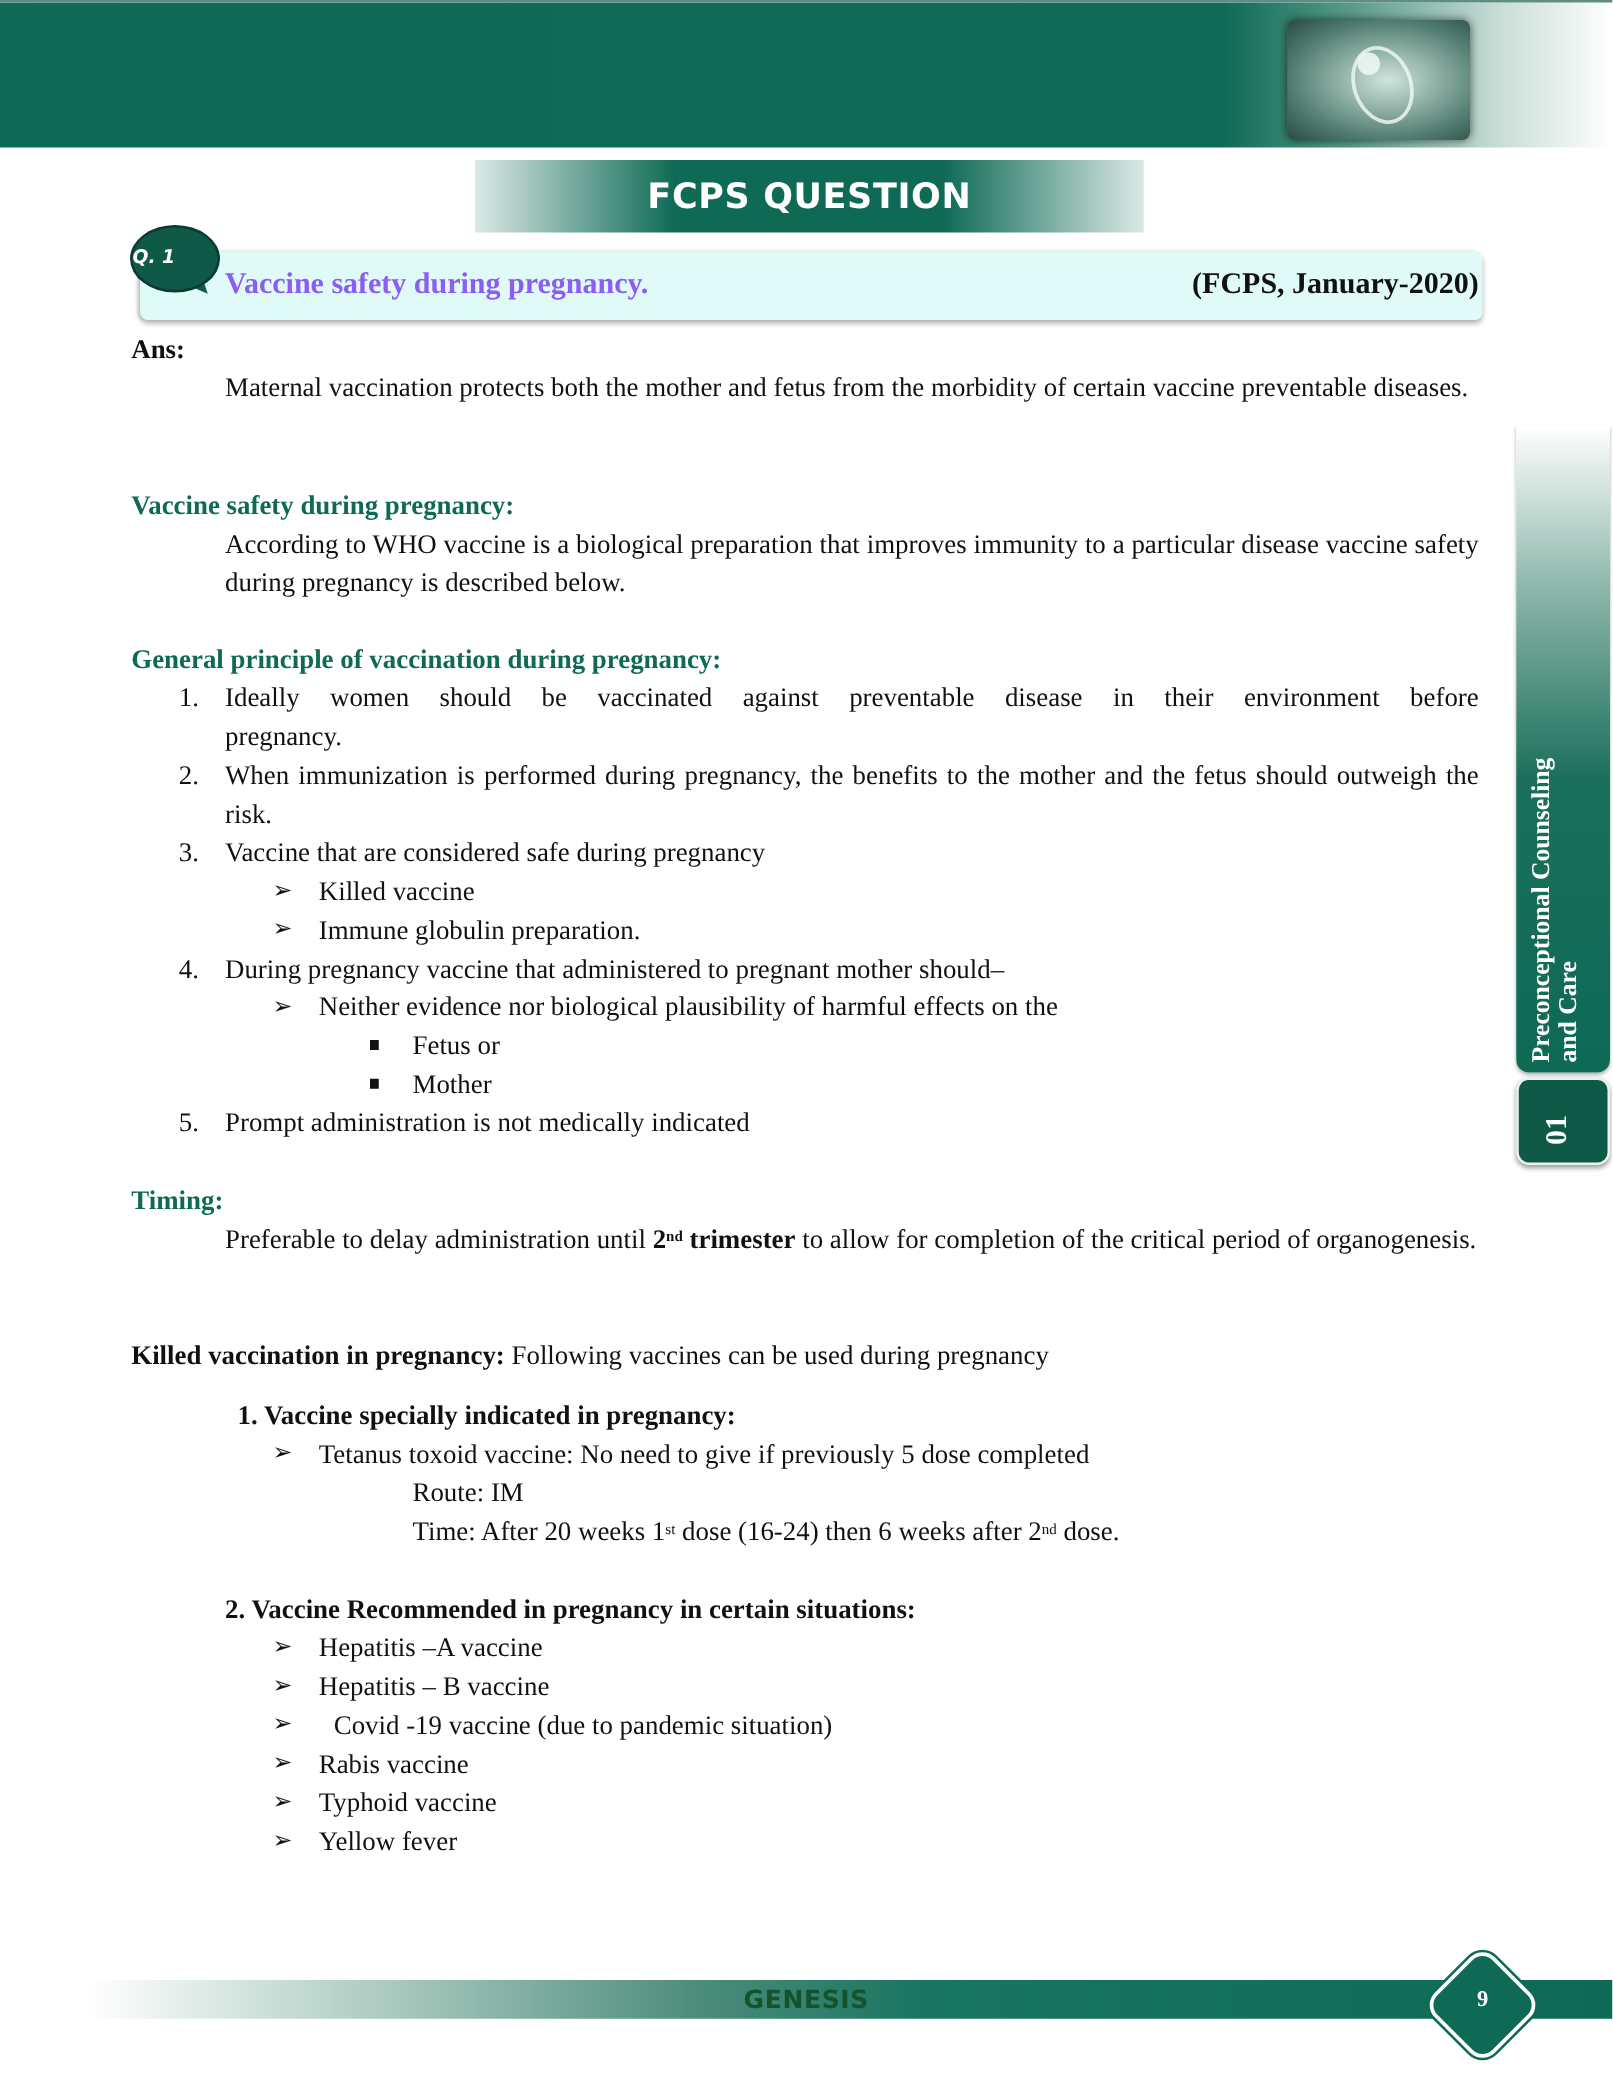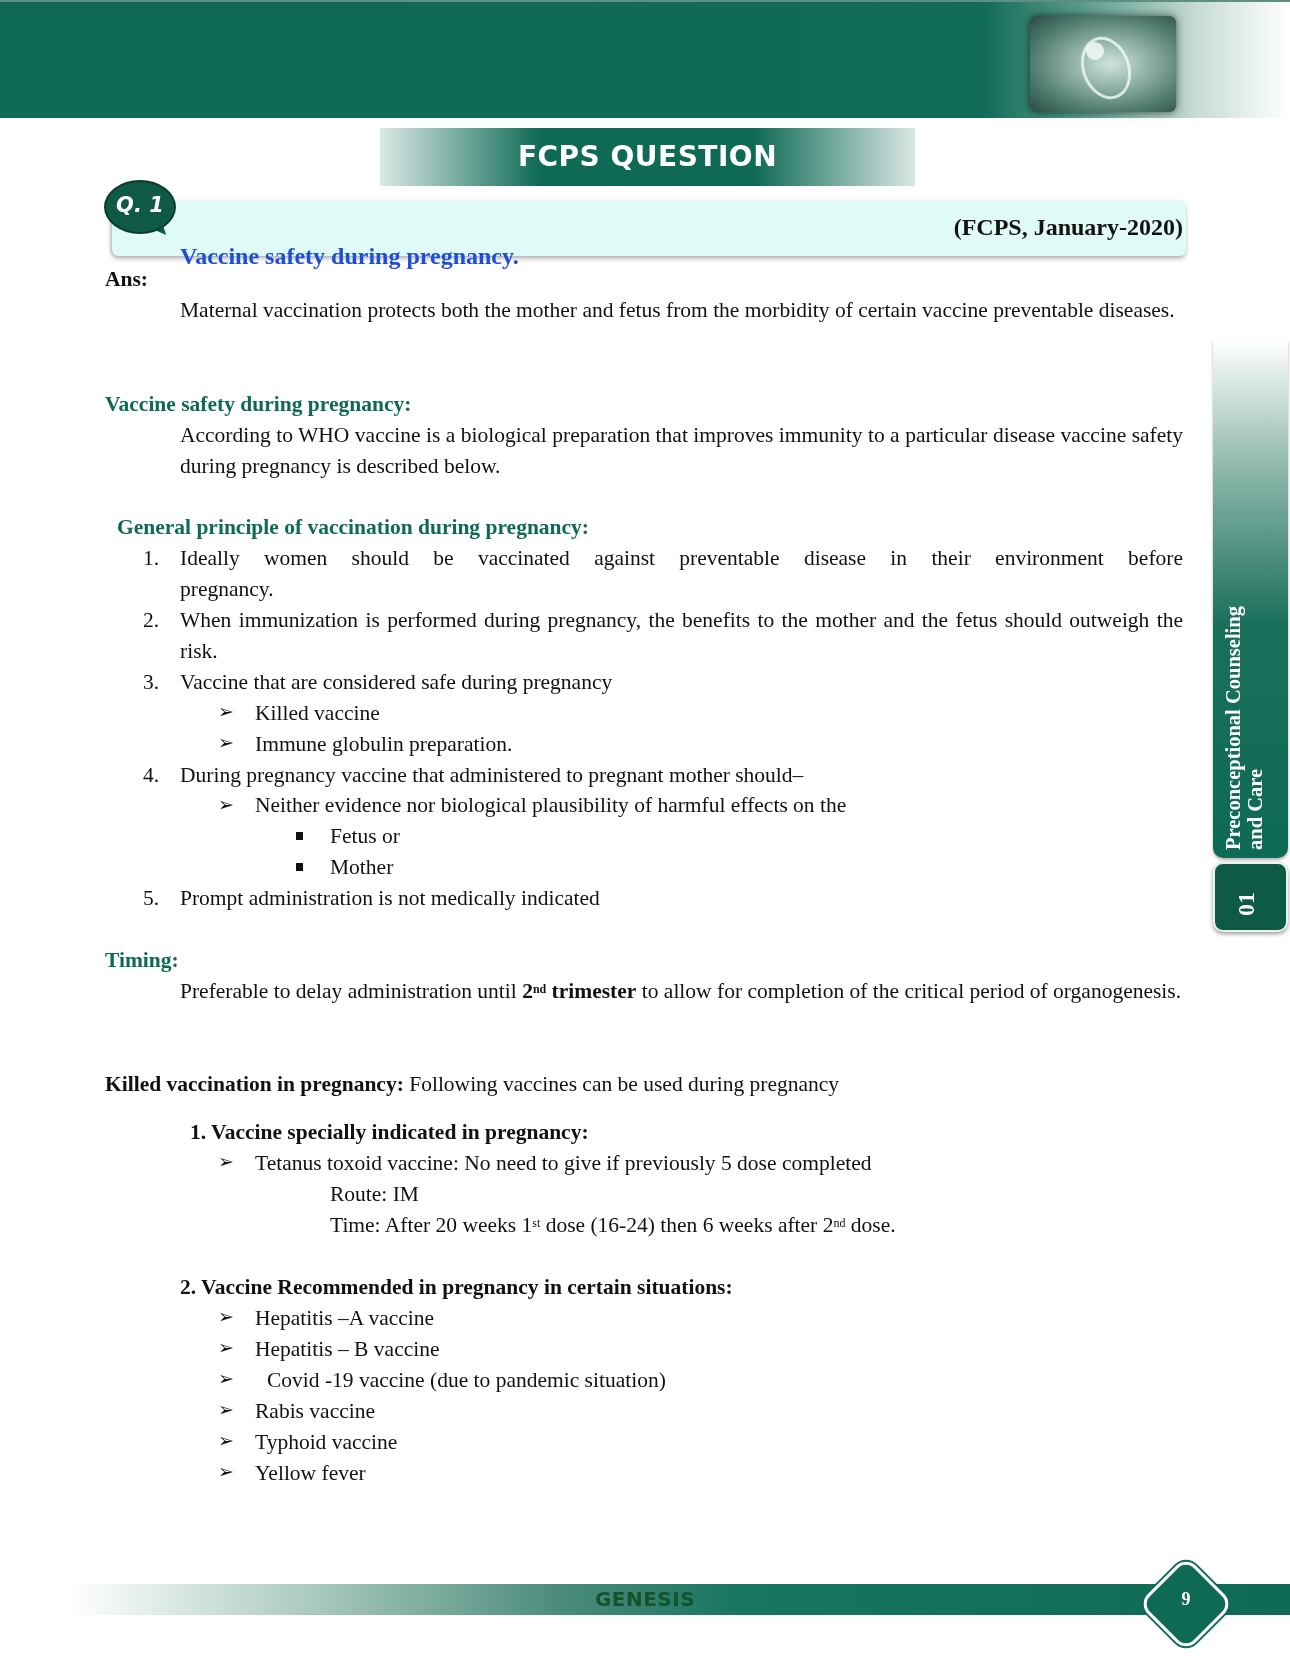--- a/index.html
+++ b/index.html
@@ -23,29 +23,29 @@
 
   
   .fcps-banner { position:absolute; left:380px; top:128px; width:535px; height:58px;
                  background:linear-gradient(to right, rgba(14,106,85,0.15) 0%, #0e6a55 30%, #0e6a55 70%, rgba(14,106,85,0.15) 100%); }
   .fcps-banner span { display:block; text-align:center; color:#fff; font-family:"DejaVu Sans", sans-serif;
                       font-weight:bold; font-size:28px; line-height:58px; letter-spacing:0.5px; }
 
   
   .q-box { position:absolute; left:112px; top:201px; width:1074px; height:55px;
            background:#e0fbf7; border-radius:6px; box-shadow:0 3px 4px rgba(0,0,0,0.25), -2px 0 3px rgba(0,0,0,0.15); }
-  .q-title { position:absolute; left:180px; top:214px; color:#1d4ed8; font-weight:bold; font-size:24px;margin-top:29px; }
+  .q-title { position:absolute; left:180px; top:214px; color:#8b5cf6; font-weight:bold; font-size:24px; }
   .q-source { position:absolute; right:107px; top:214px; color:#111; font-weight:bold; font-size:24px; }
   .q-bubble { position:absolute; left:104px; top:180px; width:68px; height:50px; background:#0e5a47;
               border-radius:50%; border:2px solid #0b3a30; }
   .q-bubble-tail { position:absolute; left:150px; top:218px; width:0; height:0;
                    border-left:10px solid transparent; border-right:8px solid transparent;
                    border-top:20px solid #0e5a47; transform:rotate(-40deg); }
-  .q-bubble span { display:block; text-align:center; color:#fff; font-weight:bold; font-style:italic;
-                   font-family:"DejaVu Sans", sans-serif; font-size:21px; line-height:46px; }
+  .q-bubble span { display:block; text-align:left; color:#fff; font-weight:bold; font-style:italic;
+                   font-family:"DejaVu Sans", sans-serif; font-size:15px; line-height:46px; }
 
   
   .txt { position:absolute; font-size:21.5px; line-height:31px; }
   .green { color:#0e6a55; font-weight:bold; }
   .bold { font-weight:bold; }
   .justify { text-align:justify; text-align-last:left; }
   sup { font-size:12px; vertical-align:top; position:relative; top:-2px; }
   .bullet-arrow { position:absolute; font-size:19px; }
   .bullet-sq { position:absolute; width:7px; height:8px; background:#111; }
 
@@ -93,21 +93,21 @@
 </div>
 <div class="q-title">Vaccine safety during pregnancy.</div>
 <div class="q-source">(FCPS, January-2020)</div>
 
 <div class="txt bold" style="left:105px; top:264px;">Ans:</div>
 <div class="txt justify" style="left:105px; top:295px; width:1078px; text-indent:75px;">Maternal vaccination protects both the mother and fetus from the morbidity of certain vaccine preventable diseases.</div>
 
 <div class="txt green" style="left:105px; top:389px;">Vaccine safety during pregnancy:</div>
 <div class="txt justify" style="left:180px; top:420px; width:1003px;">According to WHO vaccine is a biological preparation that improves immunity to a particular disease vaccine safety during pregnancy is described below.</div>
 
-<div class="txt green" style="left:105px; top:512px;margin-left:12px;">General principle of vaccination during pregnancy:</div>
+<div class="txt green" style="left:105px; top:512px;">General principle of vaccination during pregnancy:</div>
 
 <div>
   <div class="txt" style="left:143px; top:543px;">1.</div>
   <div class="txt justify" style="left:180px; top:543px; width:1003px; word-spacing:10px;">Ideally women should be vaccinated against preventable disease in their environment before pregnancy.</div>
 
   <div class="txt" style="left:143px; top:605px;">2.</div>
   <div class="txt justify" style="left:180px; top:605px; width:1003px;">When immunization is performed during pregnancy, the benefits to the mother and the fetus should outweigh the risk.</div>
 
   <div class="txt" style="left:143px; top:667px;">3.</div>
   <div class="txt" style="left:180px; top:667px;">Vaccine that are considered safe during pregnancy</div>

